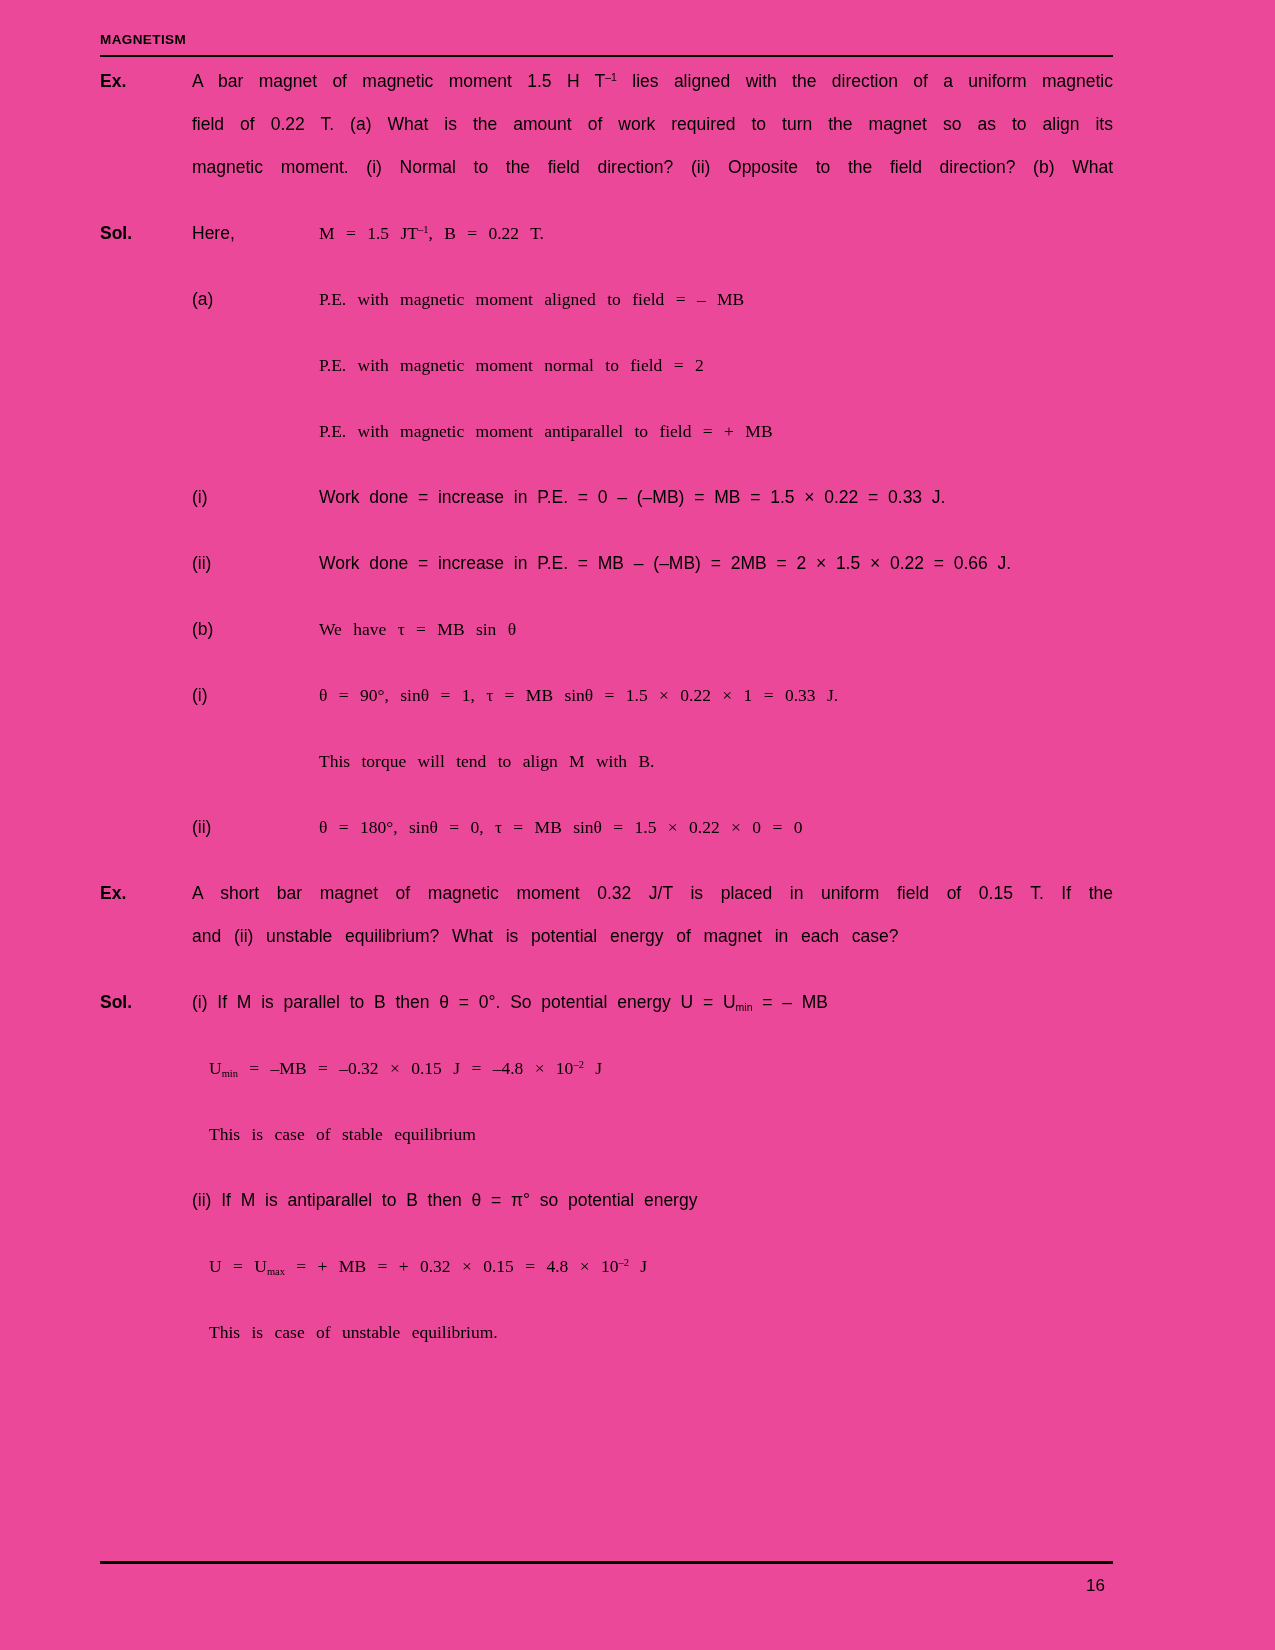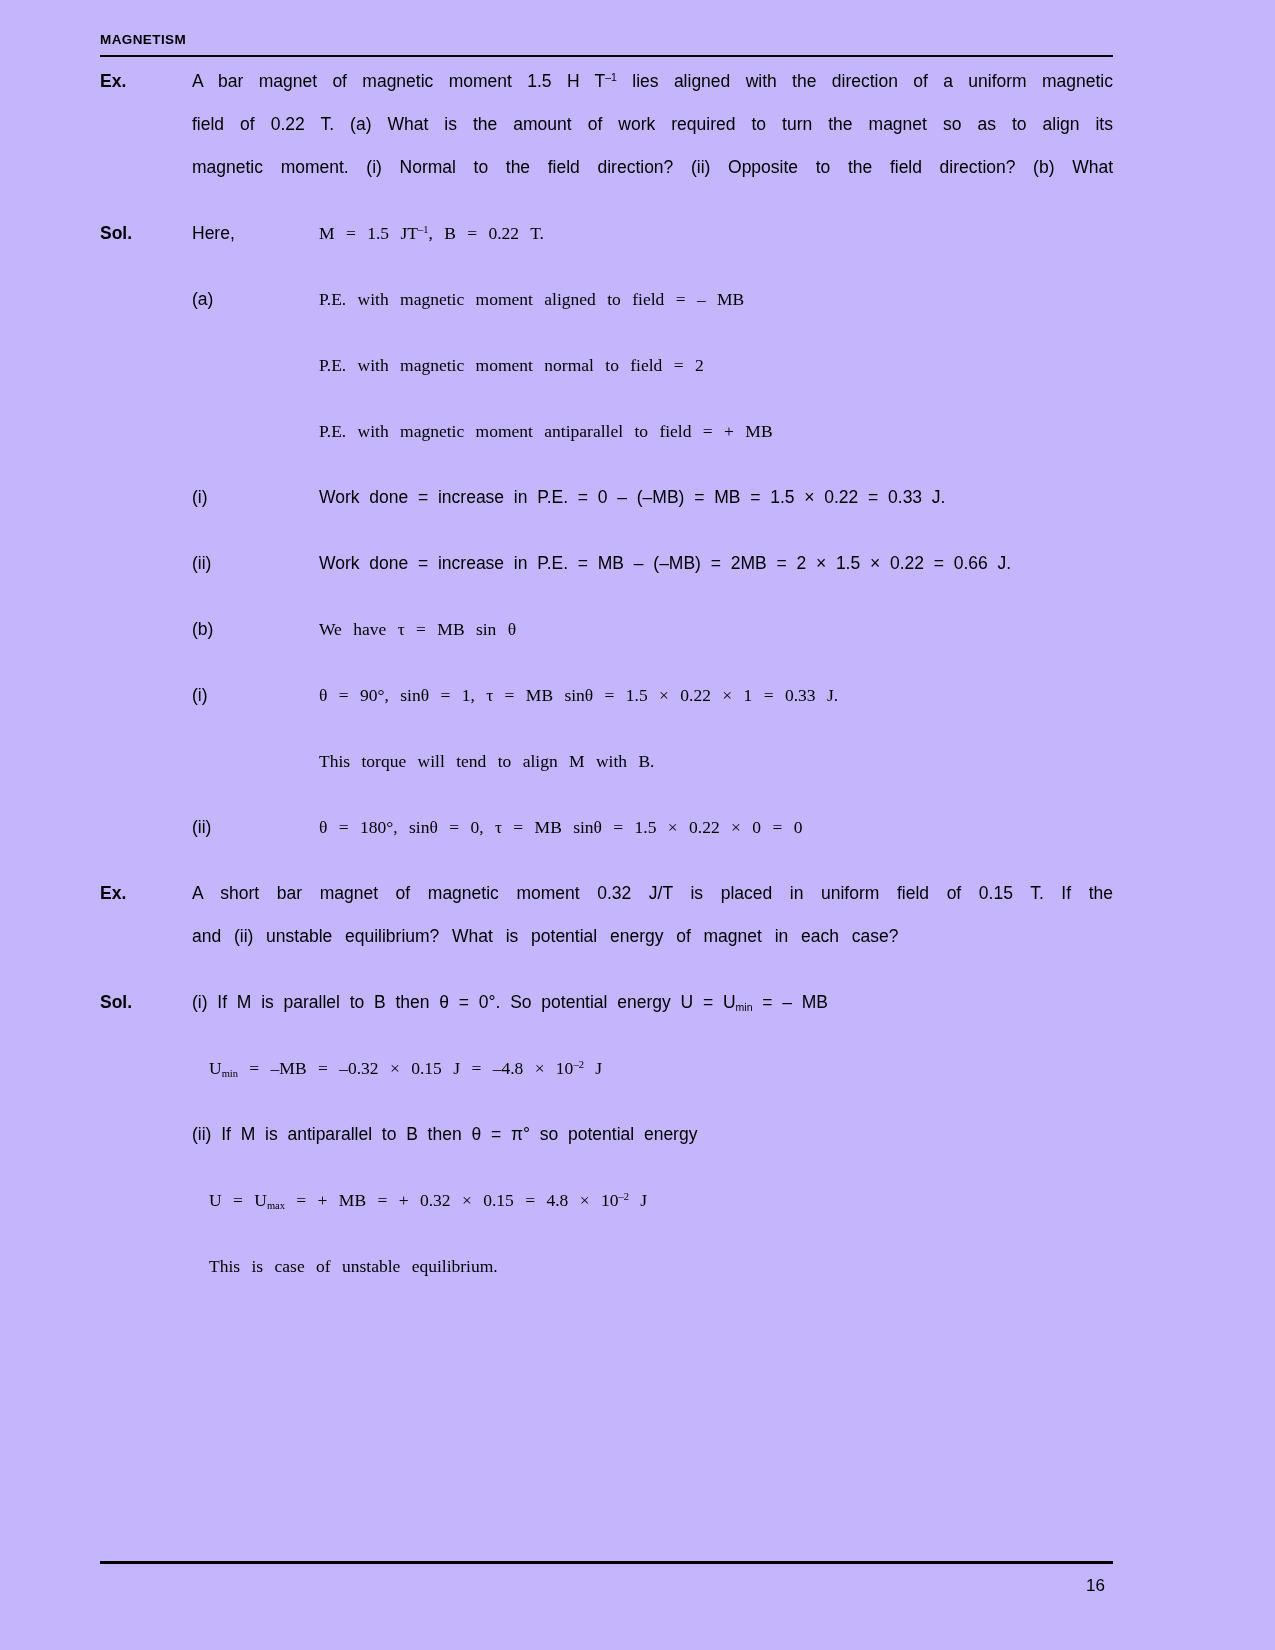--- a/index.html
+++ b/index.html
@@ -5,21 +5,21 @@
   html, body { margin: 0; padding: 0; }
   body {
     width: 1275px; height: 1650px;
     background: #ffffff;
     font-family: "Liberation Sans", sans-serif;
     color: #000;
   }
   .page {
     position: relative;
     width: 1275px; height: 1650px;
-    background: #c4b5fd;
+    background: #ec4899;
     overflow: hidden;
   }
   .content {
     position: absolute;
     left: 100px; top: 30px;
     width: 1013px;
   }
   .header-title {
     font-weight: bold;
     font-size: 13.5px;
@@ -159,20 +159,24 @@
       <div class="row">
         <div class="col-main">Sol.</div>
         <div class="line spread-sm">(i) If M is parallel to B then θ = 0°. So potential energy U = U<sub>min</sub> = – MB</div>
       </div>
 
       <div class="row">
         <div class="col-main blank"></div>
         <div class="line indent spread">U<sub>min</sub> = –MB = –0.32 × 0.15 J = –4.8 × 10<sup>–2</sup> J</div>
       </div>
 
+      <div class="row">
+        <div class="col-main blank"></div>
+        <div class="line indent spread">This is case of stable equilibrium</div>
+      </div>
 
       <div class="row">
         <div class="col-main blank"></div>
         <div class="line spread-sm">(ii) If M is antiparallel to B then θ = π° so potential energy</div>
       </div>
 
       <div class="row">
         <div class="col-main blank"></div>
         <div class="line indent spread">U = U<sub>max</sub> = + MB = + 0.32 × 0.15 = 4.8 × 10<sup>–2</sup> J</div>
       </div>

